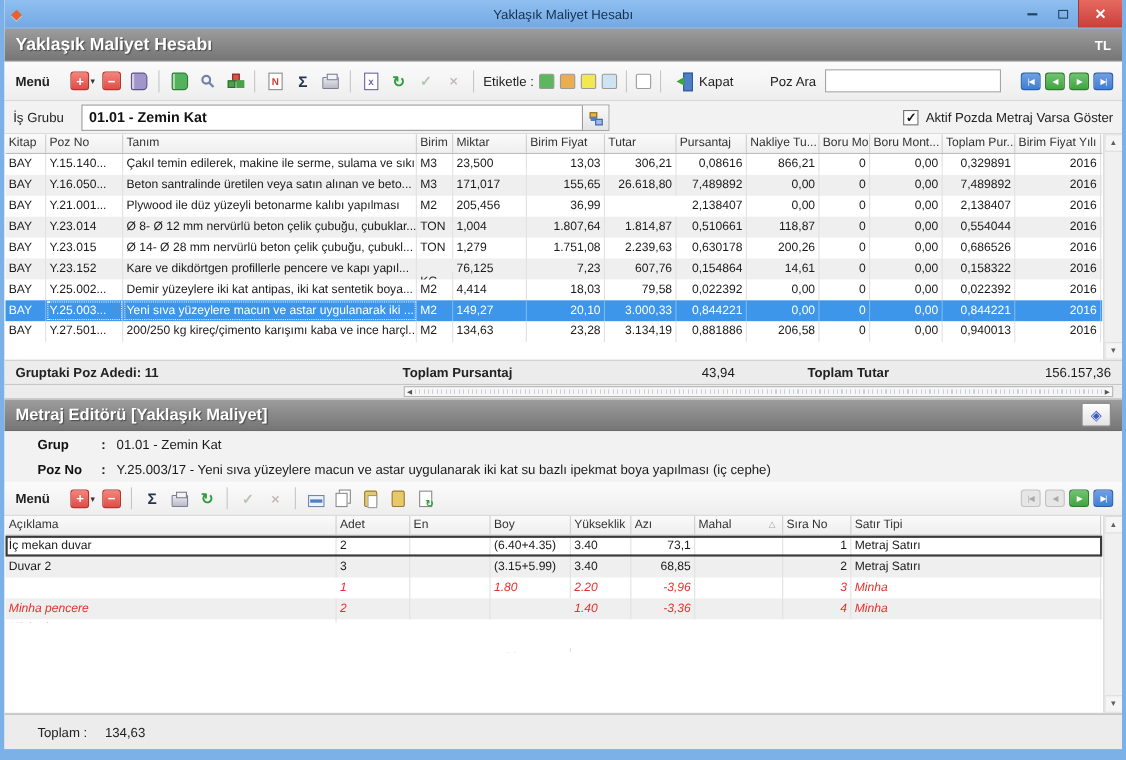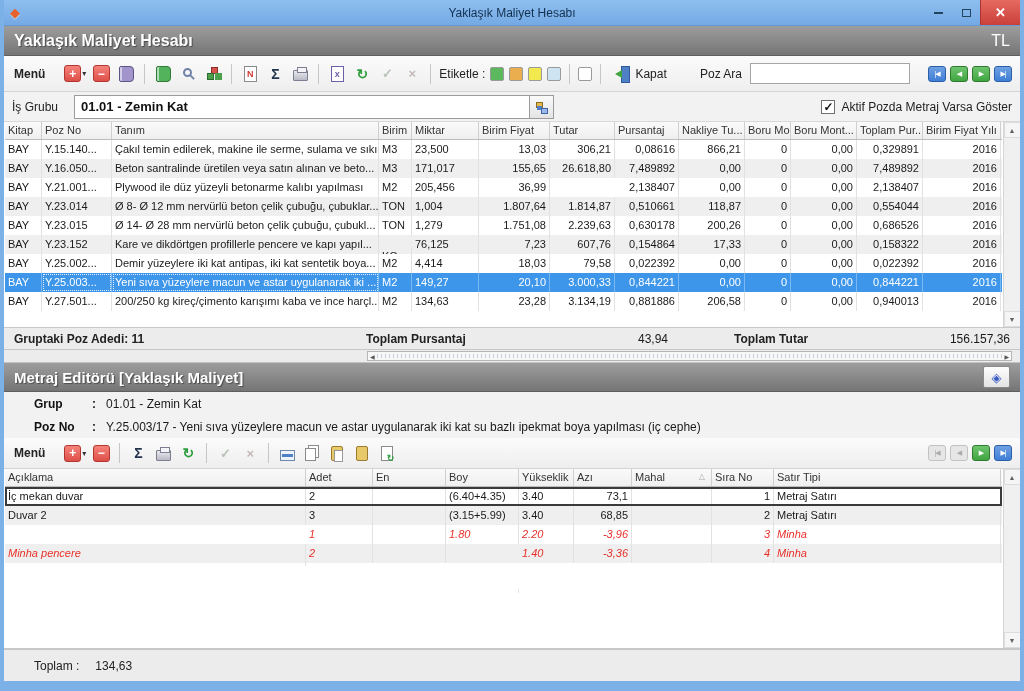--- a/index.html
+++ b/index.html
@@ -11,21 +11,21 @@
   .app-logo{color:#e8622d;font-size:13px;margin-left:6px;text-shadow:0 1px 0 rgba(255,255,255,.5)}
   .titletext{position:absolute;left:0;right:0;text-align:center;color:#12304f;font-size:12px}
   .winbtns{margin-left:auto;display:flex;align-items:center;height:100%}
   .wbtn{width:28px;height:100%;display:flex;align-items:center;justify-content:center;color:#21445f;font-size:12px}
   .wbtn.max span{width:9px;height:8px;border:1px solid #21445f;display:block}
   .wbtn.min span{width:9px;height:3px;border-bottom:2px solid #21445f;display:block}
   .wbtn.close{width:40px;background:linear-gradient(#e66a60,#c9403a);color:#fff;font-weight:bold;border-left:1px solid #a33;font-size:13px}
   
   .apphdr{height:30px;background:linear-gradient(#9d9d9d,#757575);display:flex;align-items:center;padding:0 10px;border-bottom:1px solid #5f5f5f}
   .apphdr .htitle{color:#fff;font-weight:bold;font-size:16px;text-shadow:1px 1px 1px #4a4a4a}
-  .apphdr .tl{margin-left:auto;color:#fff;font-weight:normal;font-size:16px}
+  .apphdr .tl{margin-left:auto;color:#fff;font-weight:bold;font-size:12px}
   .hdr2{height:29px}
   .hdr2 .htitle{font-size:15px}
   .diamond-btn{margin-left:auto;width:27px;height:22px;background:linear-gradient(#fefefe,#e3e3e3);border:1px solid #8a8a8a;border-radius:2px;display:flex;align-items:center;justify-content:center;color:#3b5bc4;font-size:13px}
   
   .tb{display:flex;align-items:center;background:linear-gradient(#fbfbfb,#eeeeee);border-bottom:1px solid #d4d4d4;padding:0 8px;gap:5px}
   .tb1{height:36px}.tb2{height:31px}
   .menu-lbl{font-weight:bold;font-size:12px;color:#222;margin:0 14px 0 2px}
   .sep{width:1px;height:20px;background:#c6c6c6;margin:0 3px}
   .tbi{height:20px;min-width:20px;display:inline-flex;align-items:center;justify-content:center;border-radius:2px}
   .btn-red{width:17px;height:17px;background:linear-gradient(#f5837b,#dd4f48);border:1px solid #b23530;border-radius:3px;color:#fff;font-weight:bold;font-size:12px;display:inline-flex;align-items:center;justify-content:center;line-height:1}
@@ -319,21 +319,21 @@
           </div>
           <div class="tr">
             <div class="td al-l" style="width: 37px;">BAY</div>
             <div class="td al-l" style="width: 70px;">Y.23.152</div>
             <div class="td al-l" style="width: 267px;">Kare ve dikdörtgen profillerle pencere ve kapı yapıl...</div>
             <div class="td al-l" style="width: 33px; margin-top: 12px;">KG</div>
             <div class="td al-l" style="width: 67px;">76,125</div>
             <div class="td al-r" style="width: 71px;">7,23</div>
             <div class="td al-r" style="width: 65px;">607,76</div>
             <div class="td al-r" style="width: 64px;">0,154864</div>
-            <div class="td al-r" style="width: 66px;">17,33</div>
+            <div class="td al-r" style="width: 66px;">14,61</div>
             <div class="td al-r" style="width: 46px;">0</div>
             <div class="td al-r" style="width: 66px;">0,00</div>
             <div class="td al-r" style="width: 66px;">0,158322</div>
             <div class="td al-r" style="width: 78px;">2016</div>
           </div>
           <div class="tr">
             <div class="td al-l" style="width: 37px;">BAY</div>
             <div class="td al-l" style="width: 70px;">Y.25.002...</div>
             <div class="td al-l" style="width: 267px;">Demir yüzeylere iki kat antipas, iki kat sentetik boya...</div>
             <div class="td al-l" style="width: 33px;">M2</div>

